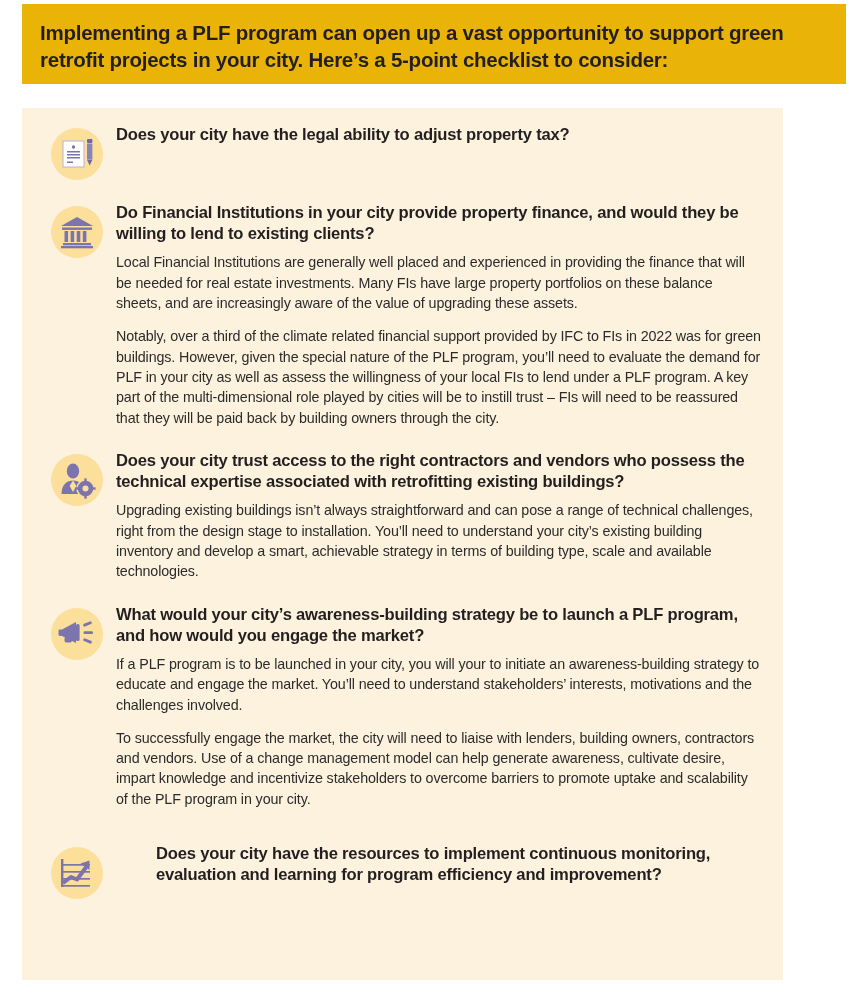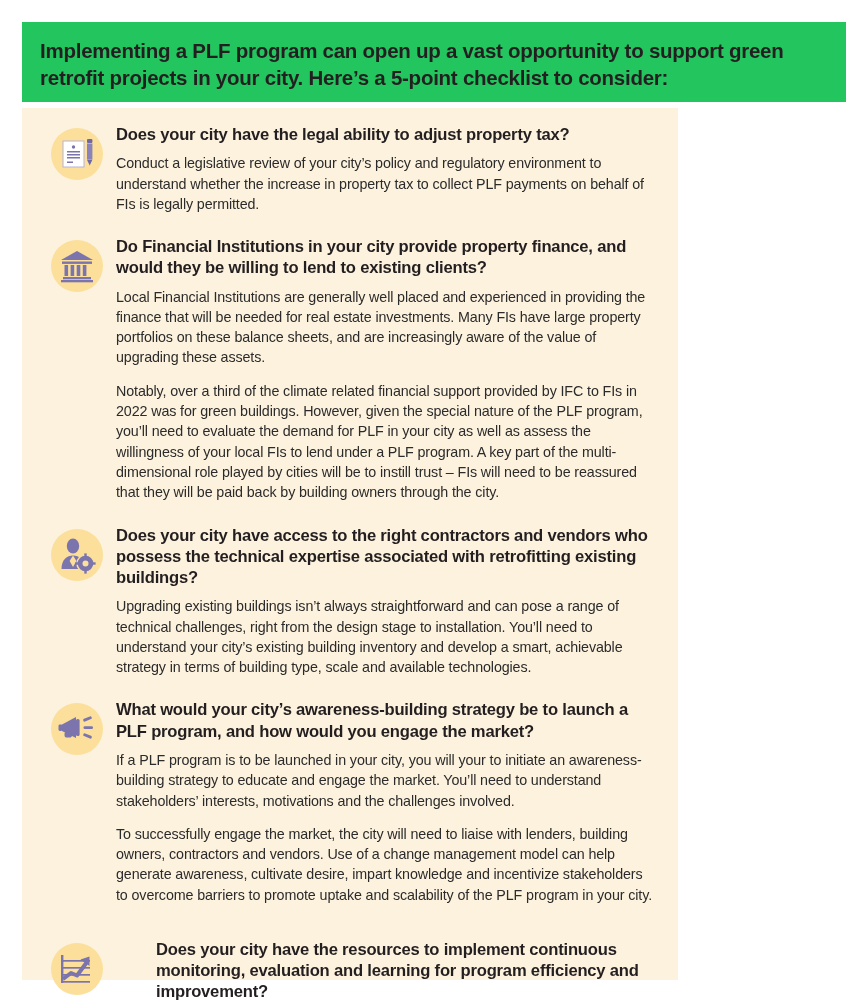--- a/index.html
+++ b/index.html
@@ -16,44 +16,44 @@
     width: 868px;
     height: 1000px;
     background: #ffffff;
     overflow: hidden;
   }
 
   
   .header-band {
     position: absolute;
     left: 22px;
-    top: 22px;
+    top: 4px;
     width: 824px;
     height: 80px;
-    background: #22c55e;
+    background: #eab308;
     padding: 14px 18px 10px 18px;
     display: flex;
     align-items: center;
   }
 
   .header-title {
     font-family: "Liberation Sans", sans-serif;
     font-size: 20.5px;
     font-weight: bold;
     line-height: 1.32;
     color: #231f20;
     letter-spacing: -0.25px;
   }
 
   
   .body-panel {
     position: absolute;
     left: 22px;
     top: 108px;
-    width: 656px;
+    width: 761px;
     height: 872px;
     background: #fdf2de;
     padding: 16px 20px 14px 16px;
   }
 
   .checklist {
     display: flex;
     flex-direction: column;
   }
 
@@ -139,21 +139,20 @@
               <rect x="10" y="23" width="13" height="1.5" fill="#7b74ad"></rect>
               <rect x="10" y="27.5" width="6" height="1.5" fill="#7b74ad"></rect>
               <rect x="30" y="5" width="5.4" height="4" rx="1" fill="#6f67a3"></rect>
               <rect x="30" y="9.5" width="5.4" height="16" fill="#8a82bb"></rect>
               <polygon points="30,25.8 35.4,25.8 32.7,31.5" fill="#6f67a3"></polygon>
             </svg>
           </div>
         </div>
         <div class="item-body">
           <div class="item-heading">Does your city have the legal ability to adjust property tax?</div>
-          <div class="item-para">Conduct a legislative review of your city’s policy and regulatory environment to understand whether the increase in property tax to collect PLF payments on behalf of FIs is legally permitted.</div>
         </div>
       </div>
 
       <div class="item" data-index="1">
         <div class="item-icon-wrap">
           <div class="icon-circle">
             <svg width="36" height="34" viewBox="0 0 36 34">
               <polygon points="18,2 34,11 2,11" fill="#7b74ad"></polygon>
               <rect x="3" y="12.5" width="30" height="2.4" fill="#7b74ad"></rect>
               <rect x="5.5" y="16" width="3.6" height="11" fill="#7b74ad"></rect>
@@ -183,21 +182,21 @@
               <circle cx="27.5" cy="27.5" r="7.8" fill="#7b74ad"></circle>
               <circle cx="27.5" cy="27.5" r="3" fill="#fbdf9a"></circle>
               <rect x="26.3" y="17.4" width="2.4" height="3.6" fill="#7b74ad"></rect>
               <rect x="26.3" y="34" width="2.4" height="3.6" fill="#7b74ad"></rect>
               <rect x="17.4" y="26.3" width="3.6" height="2.4" fill="#7b74ad"></rect>
               <rect x="34" y="26.3" width="3.6" height="2.4" fill="#7b74ad"></rect>
             </svg>
           </div>
         </div>
         <div class="item-body">
-          <div class="item-heading">Does your city have access to the right contractors and vendors who possess the technical expertise associated with retrofitting existing buildings?</div>
+          <div class="item-heading">Does your city trust access to the right contractors and vendors who possess the technical expertise associated with retrofitting existing buildings?</div>
           <div class="item-para">Upgrading existing buildings isn’t always straightforward and can pose a range of technical challenges, right from the design stage to installation. You’ll need to understand your city’s existing building inventory and develop a smart, achievable strategy in terms of building type, scale and available technologies.</div>
         </div>
       </div>
 
       <div class="item" data-index="3">
         <div class="item-icon-wrap">
           <div class="icon-circle">
             <svg width="38" height="32" viewBox="0 0 38 32">
               <polygon points="4,11.5 18,4 18,25 4,18" fill="#7b74ad"></polygon>
               <rect x="0.5" y="11.5" width="4" height="6.5" rx="1.4" fill="#7b74ad"></rect>

